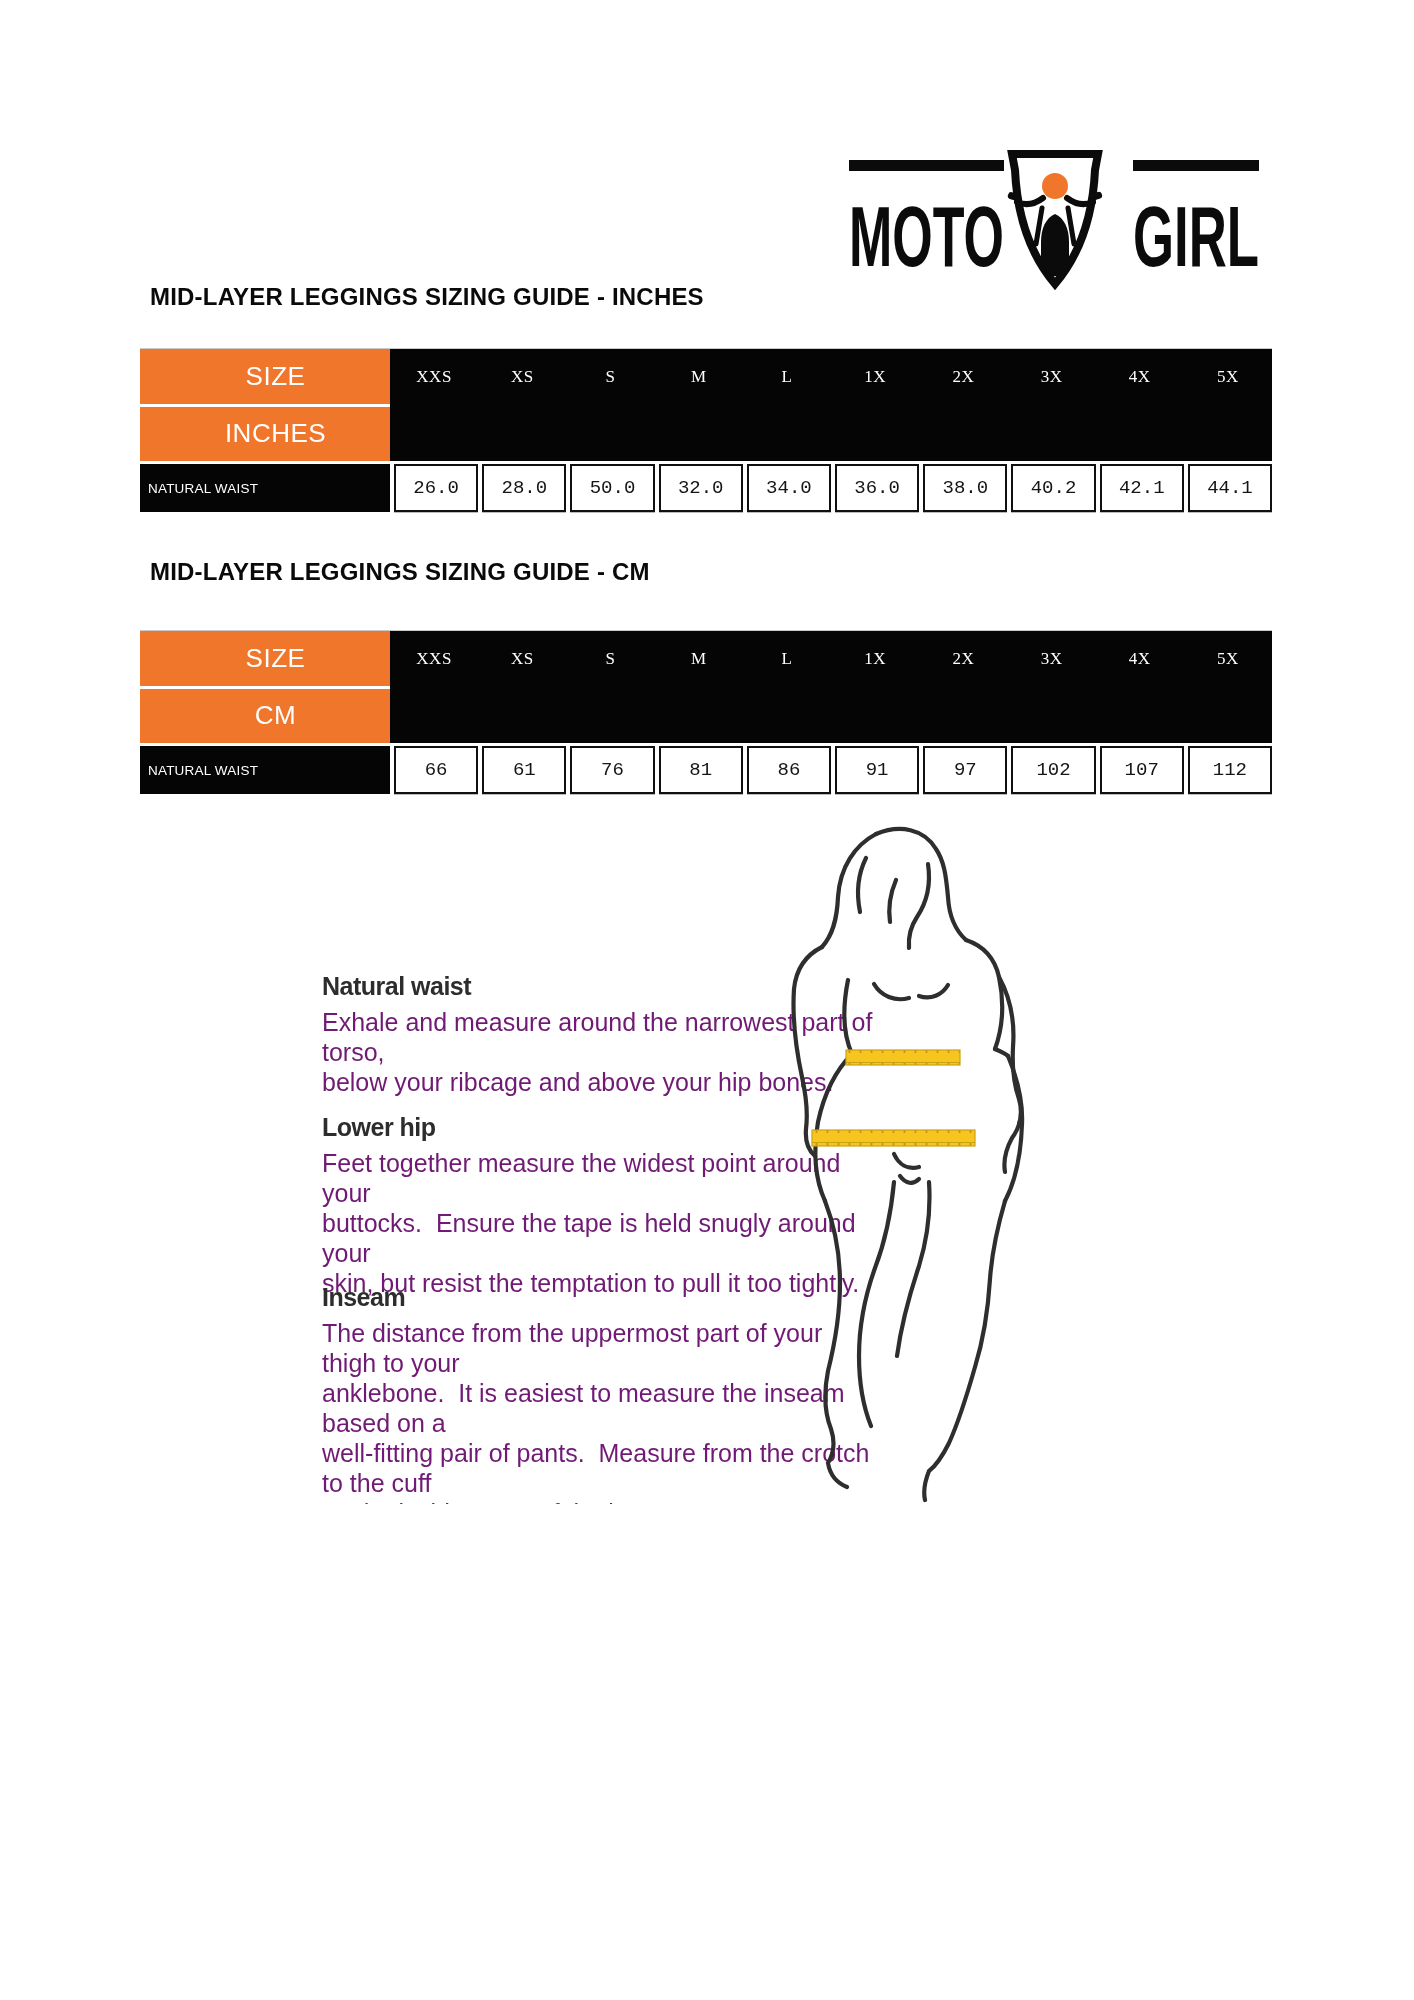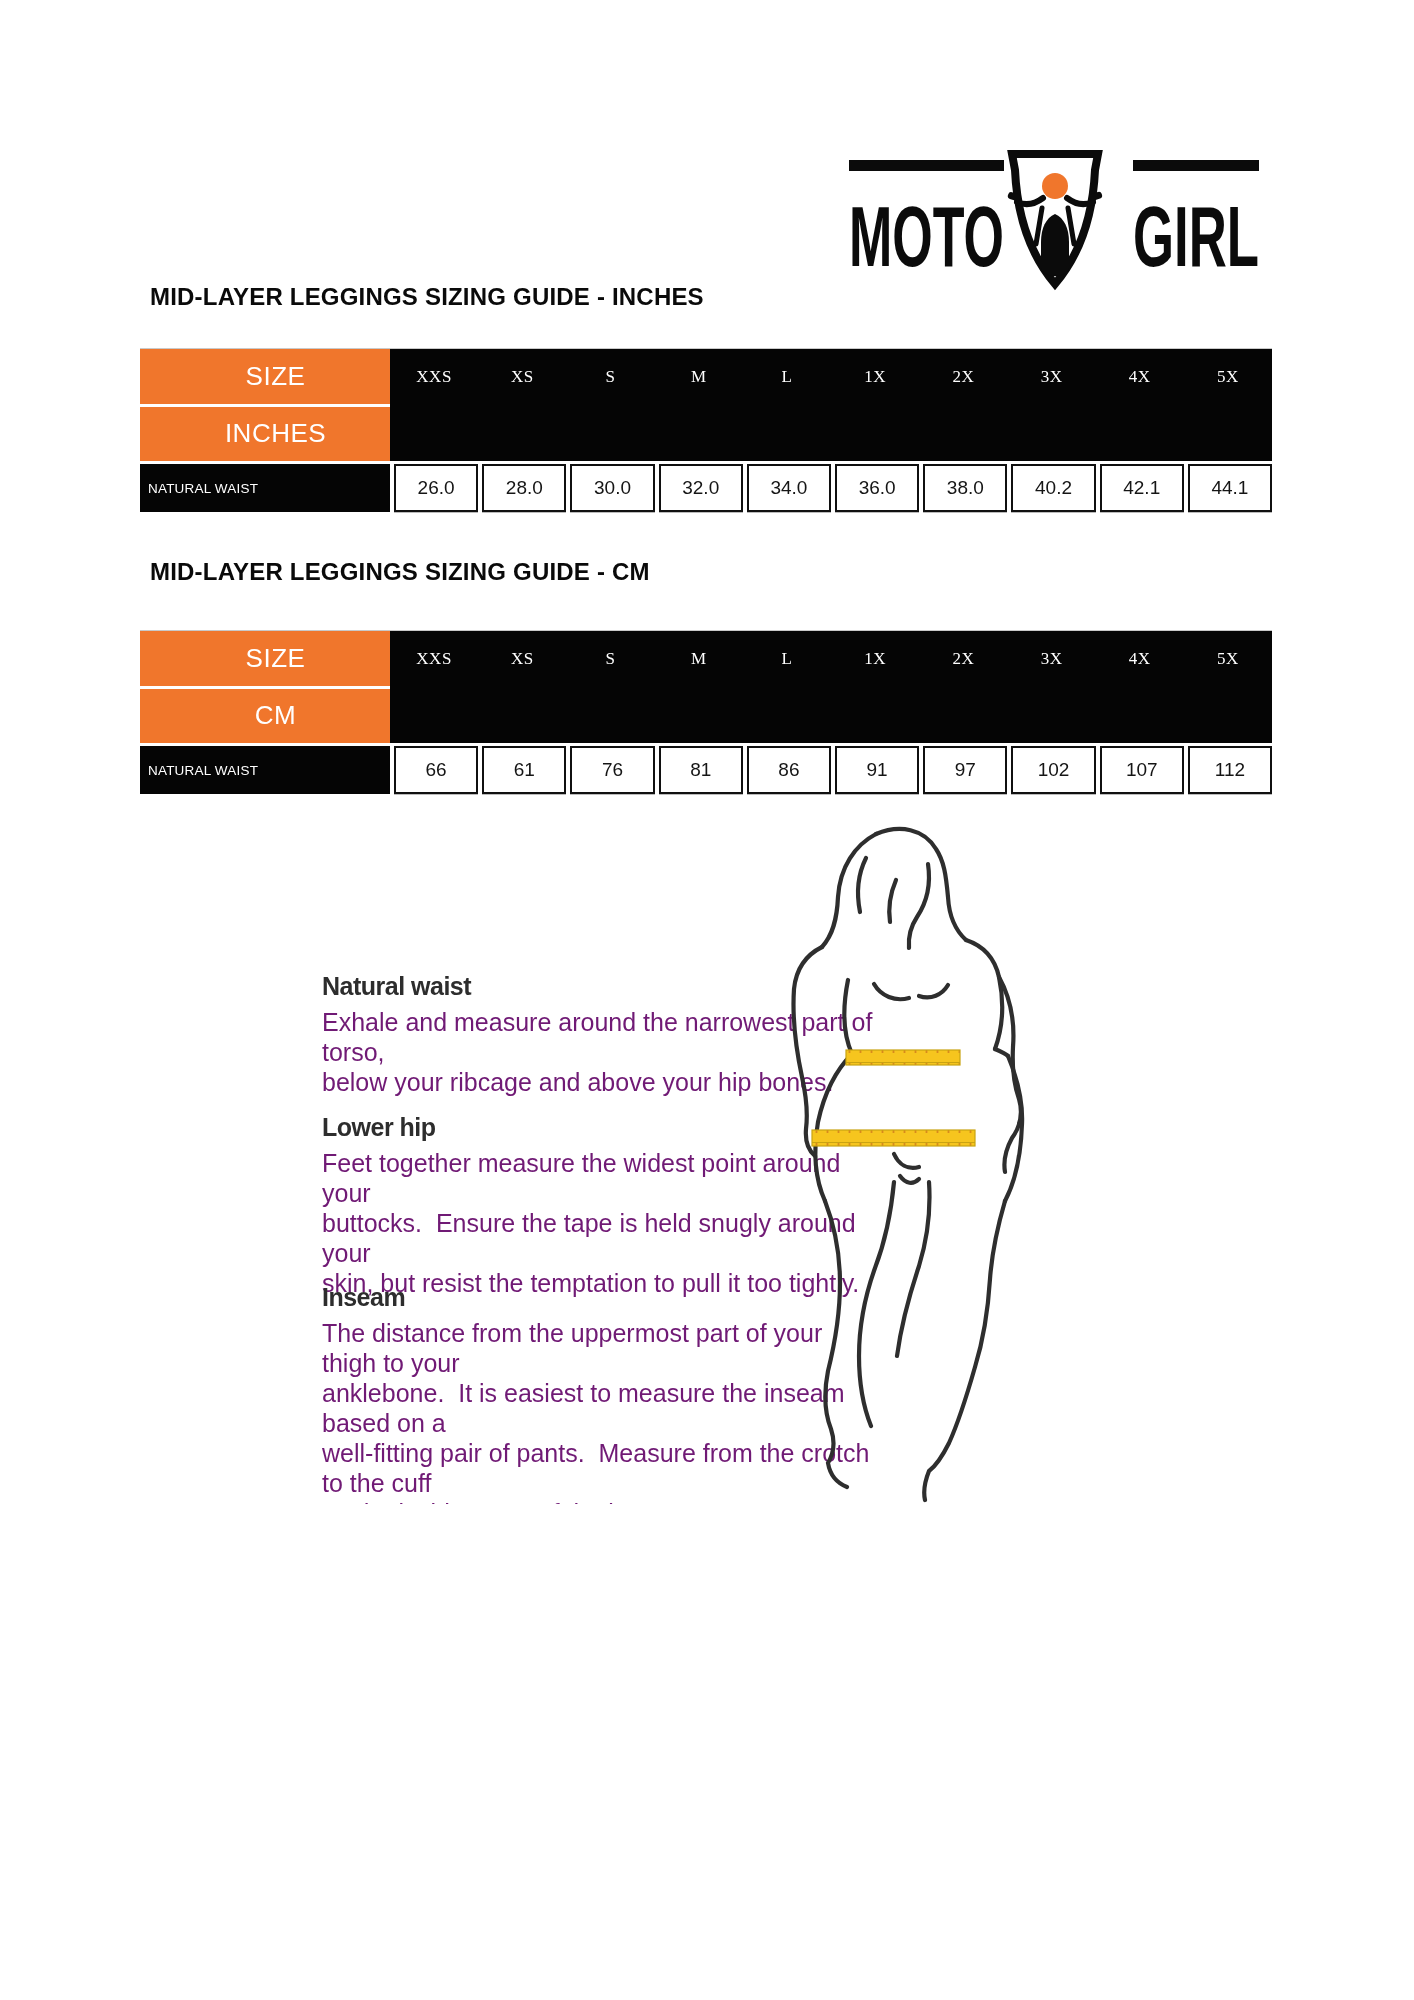--- a/index.html
+++ b/index.html
@@ -15,21 +15,21 @@
   .corner-col{position:absolute;left:0;top:0;width:250px;height:112px;display:flex;flex-direction:column;}
   .corner-cell{flex:1;background:#F0762C;display:flex;align-items:center;justify-content:center;
                color:#fff;font-size:26px;letter-spacing:.5px;padding-left:21px;}
   .corner-cell.first{border-bottom:3px solid #ffffff;}
   .sizes-row{position:absolute;left:250px;top:0;right:0;height:56px;display:flex;font-family:Liberation Serif, serif;}
   .size-cell{flex:1;display:flex;align-items:center;justify-content:center;color:#fff;font-size:17px;letter-spacing:.5px;}
   .tbl-datarow{display:flex;height:48px;margin-top:3px;}
   .row-label{width:250px;background:#050505;color:#fff;font-size:13.5px;display:flex;align-items:center;
              padding-left:8px;box-sizing:border-box;letter-spacing:.2px;}
   .val-cell{flex:1;margin-left:4px;background:#fff;border:2px solid #101010;display:flex;align-items:center;
-            justify-content:center;font-size:19px;color:#151515;box-shadow:0 1px 0 #bbb;}
+            justify-content:center;font-size:19px;color:#151515;box-shadow:0 1px 0 #bbb;font-family:Liberation Mono, monospace;}
 
   
   .m-section{position:absolute;left:322px;width:560px;}
   .m-title{font-size:25px;font-weight:bold;color:#2d2d2d;letter-spacing:-0.5px;}
   .m-body{margin-top:6px;font-size:25px;line-height:30px;color:#701a75;white-space:pre-wrap;}
 
   .logo-wrap{position:absolute;left:845px;top:148px;width:420px;height:146px;}
   .figure-wrap{position:absolute;left:778px;top:822px;width:252px;height:690px;}
 </style>
 </head>
@@ -83,21 +83,21 @@
           <div class="size-cell">3X</div>
           <div class="size-cell">4X</div>
           <div class="size-cell">5X</div>
         </div>
     </div>
     <div>
         <div class="tbl-datarow">
           <div class="row-label">NATURAL WAIST</div>
           <div class="val-cell">26.0</div>
           <div class="val-cell">28.0</div>
-          <div class="val-cell">30.0</div>
+          <div class="val-cell">50.0</div>
           <div class="val-cell">32.0</div>
           <div class="val-cell">34.0</div>
           <div class="val-cell">36.0</div>
           <div class="val-cell">38.0</div>
           <div class="val-cell">40.2</div>
           <div class="val-cell">42.1</div>
           <div class="val-cell">44.1</div>
         </div>
       </div>
   </div>

